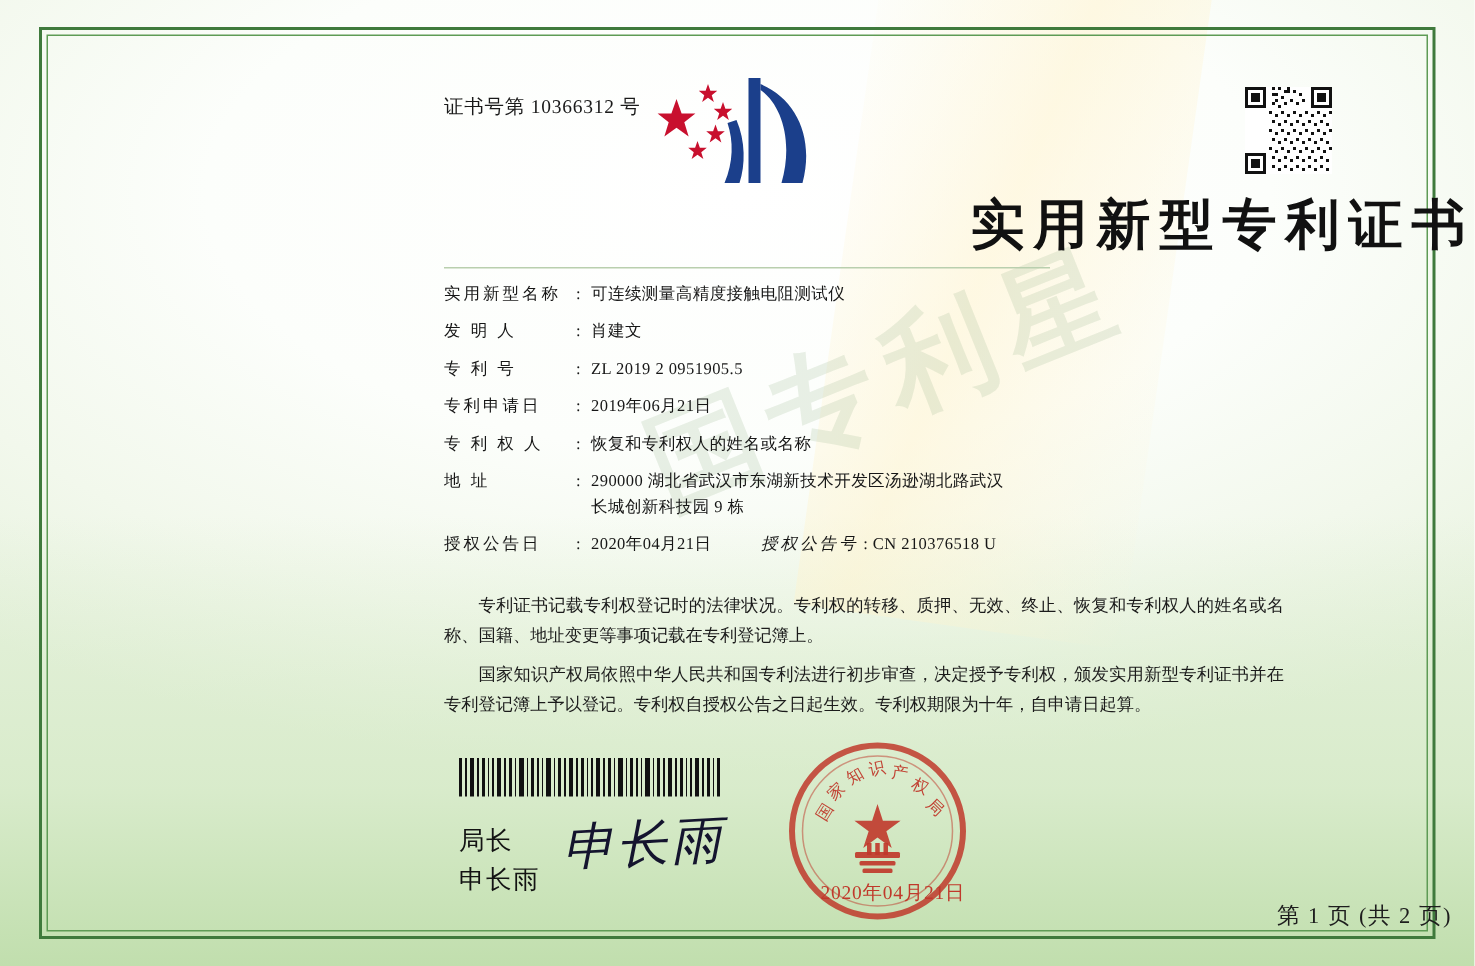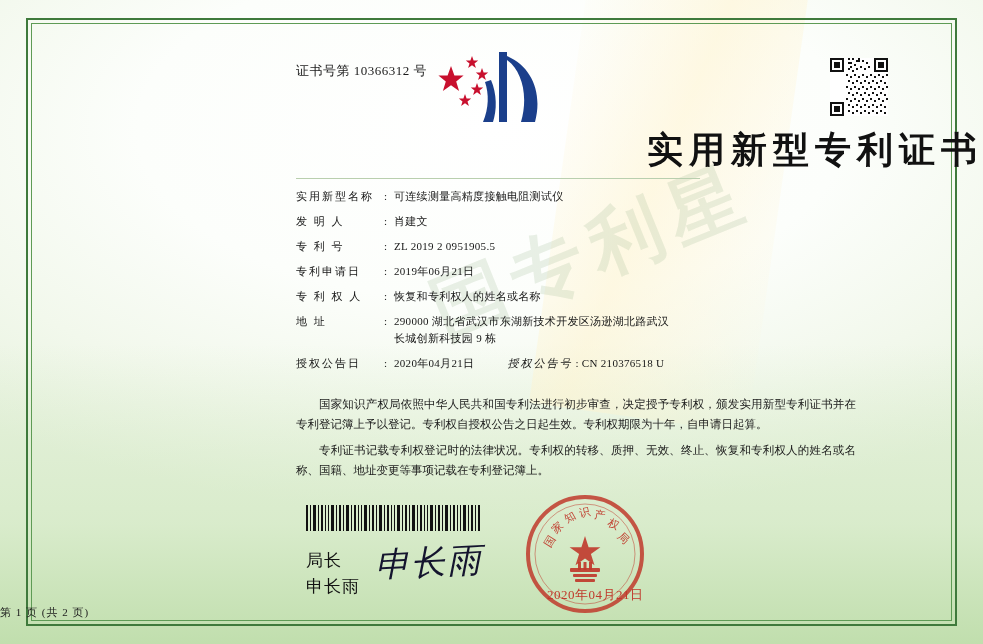--- a/index.html
+++ b/index.html
@@ -209,22 +209,22 @@
     left: 547px; top: 586px;
     font-size: 13px;
     color: #c0392b;
     letter-spacing: 0.5px;
     font-family: "Liberation Serif", serif;
   }
 
   .page-footer {
     position: absolute;
     left: 0; right: 15px; bottom: 24px;
-    text-align: left;
-    font-size: 11px;
+    text-align: right;
+    font-size: 15px;
     color: #1d1d1d;
     letter-spacing: 1px;
   }
 </style>
 </head>
 <body>
 
 <div id="certificate">
 
   <div class="bottom-wash"></div>
@@ -416,22 +416,22 @@
         <span>2020年04月21日</span>
         <span class="inline-second-label">授权公告号</span>
         <span>:</span>
         <span>CN 210376518 U</span>
       </div>
     </div>
 
   </div>
 
   <div class="paragraphs">
+    <p>专利证书记载专利权登记时的法律状况。专利权的转移、质押、无效、终止、恢复和专利权人的姓名或名称、国籍、地址变更等事项记载在专利登记簿上。</p>
     <p>国家知识产权局依照中华人民共和国专利法进行初步审查，决定授予专利权，颁发实用新型专利证书并在专利登记簿上予以登记。专利权自授权公告之日起生效。专利权期限为十年，自申请日起算。</p>
-    <p>专利证书记载专利权登记时的法律状况。专利权的转移、质押、无效、终止、恢复和专利权人的姓名或名称、国籍、地址变更等事项记载在专利登记簿上。</p>
   </div>
 
   <div class="barcode">
     <svg width="175" height="26" viewBox="0 0 175 26" shape-rendering="crispEdges">
       <rect width="175" height="26" fill="#ffffff" fill-opacity="0"></rect>
       <g fill="#111111">
         <rect x="0" y="0" width="2" height="26"></rect>
           <rect x="4" y="0" width="1" height="26"></rect>
         <rect x="7" y="0" width="3" height="26"></rect>
           <rect x="12" y="0" width="1" height="26"></rect>

